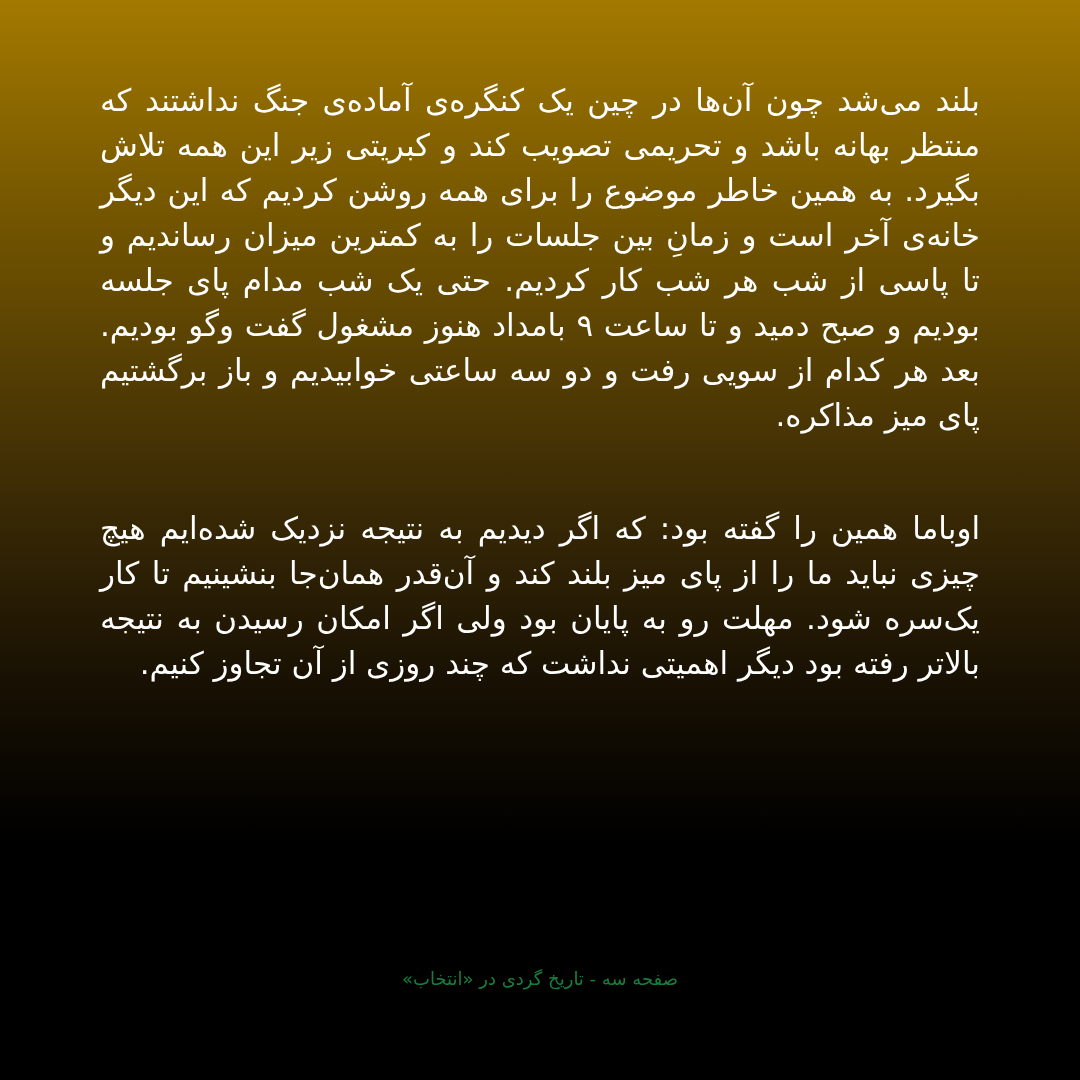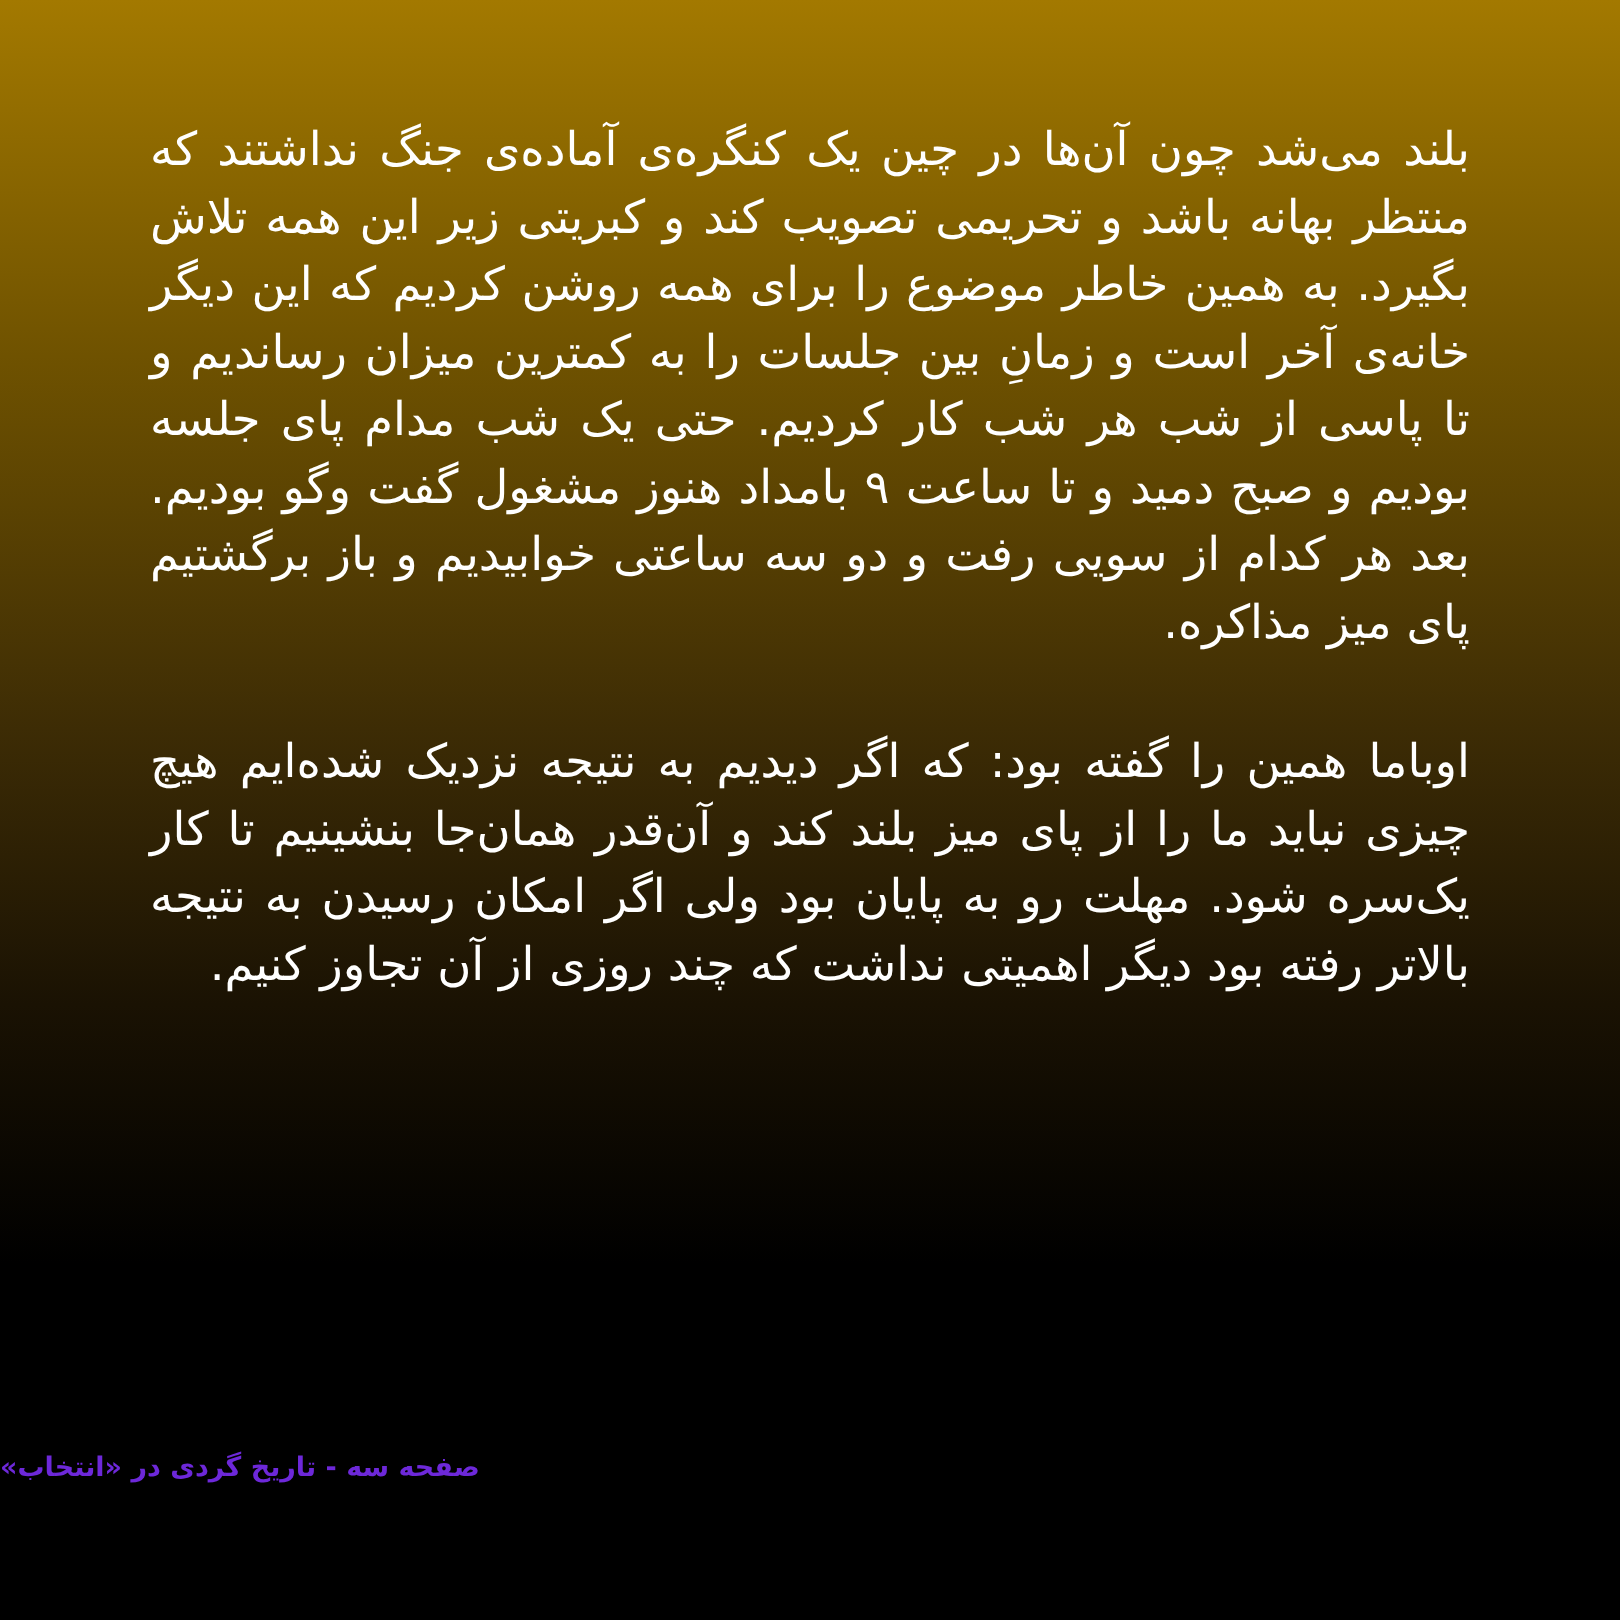--- a/index.html
+++ b/index.html
@@ -10,25 +10,25 @@
       position: relative;
     }
     .page {
       position: absolute; left: 100px; top: 78px; width: 880px;
       direction: rtl; text-align: justify; text-align-last: right;
       color: #ffffff;
     }
     .para {
       font-size: 31px; line-height: 45px; margin: 0;
     }
-    .para + .para { margin-top: 48px; }
+    .para + .para { margin-top: 68px; }
     .footer {
       position: absolute; left: 0; right: 0; top: 968px;
-      direction: rtl; text-align: left;
-      color: #6d28d9; font-size: 18px; font-weight: bold;
+      direction: rtl; text-align: center;
+      color: #15803d; font-size: 18px; font-weight: normal;
     }
   </style>
 </head>
 <body>
 
 <main class="page">
   <p class="para">بلند می‌شد چون آن‌ها در چین یک کنگره‌ی آماده‌ی جنگ نداشتند که منتظر بهانه باشد و تحریمی تصویب کند و کبریتی زیر این همه تلاش بگیرد. به همین خاطر موضوع را برای همه روشن کردیم که این دیگر خانه‌ی آخر است و زمانِ بین جلسات را به کمترین میزان رساندیم و تا پاسی از شب هر شب کار کردیم. حتی یک شب مدام پای جلسه بودیم و صبح دمید و تا ساعت ۹ بامداد هنوز مشغول گفت وگو بودیم. بعد هر کدام از سویی رفت و دو سه ساعتی خوابیدیم و باز برگشتیم پای میز مذاکره.</p>
   <p class="para">اوباما همین را گفته بود: که اگر دیدیم به نتیجه نزدیک شده‌ایم هیچ چیزی نباید ما را از پای میز بلند کند و آن‌قدر همان‌جا بنشینیم تا کار یک‌سره شود. مهلت رو به پایان بود ولی اگر امکان رسیدن به نتیجه بالاتر رفته بود دیگر اهمیتی نداشت که چند روزی از آن تجاوز کنیم.</p>
 </main>
 

